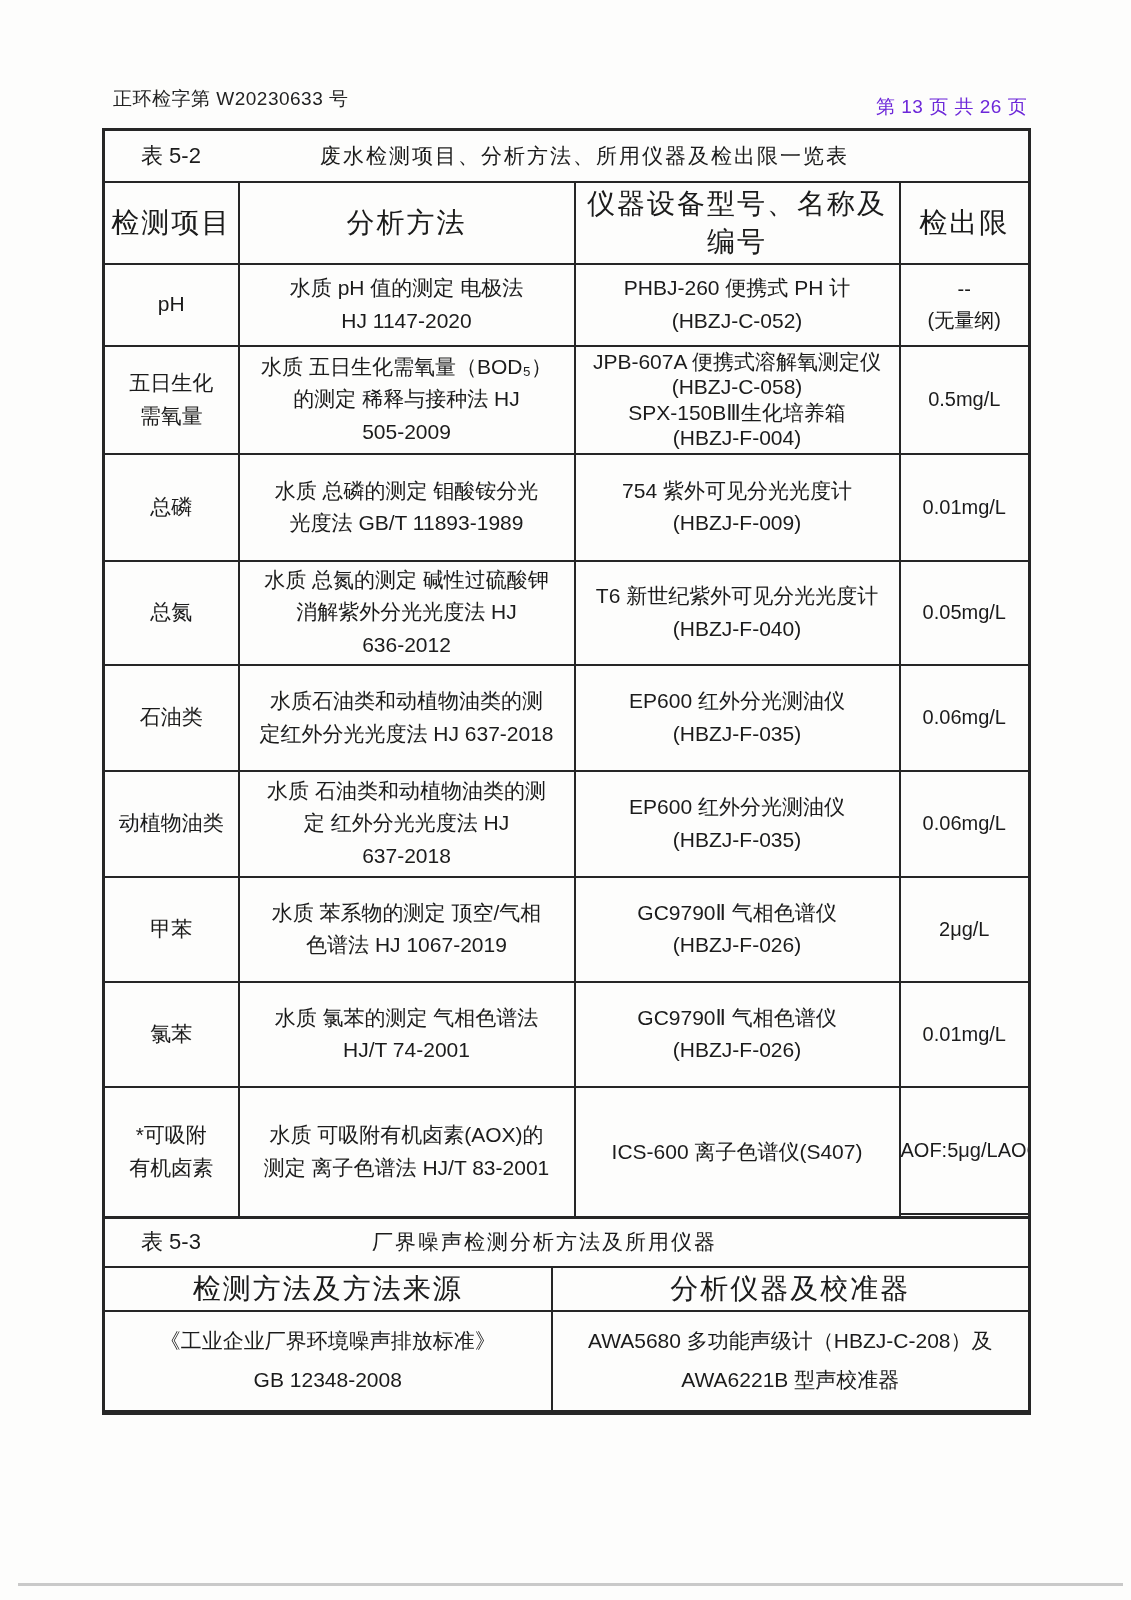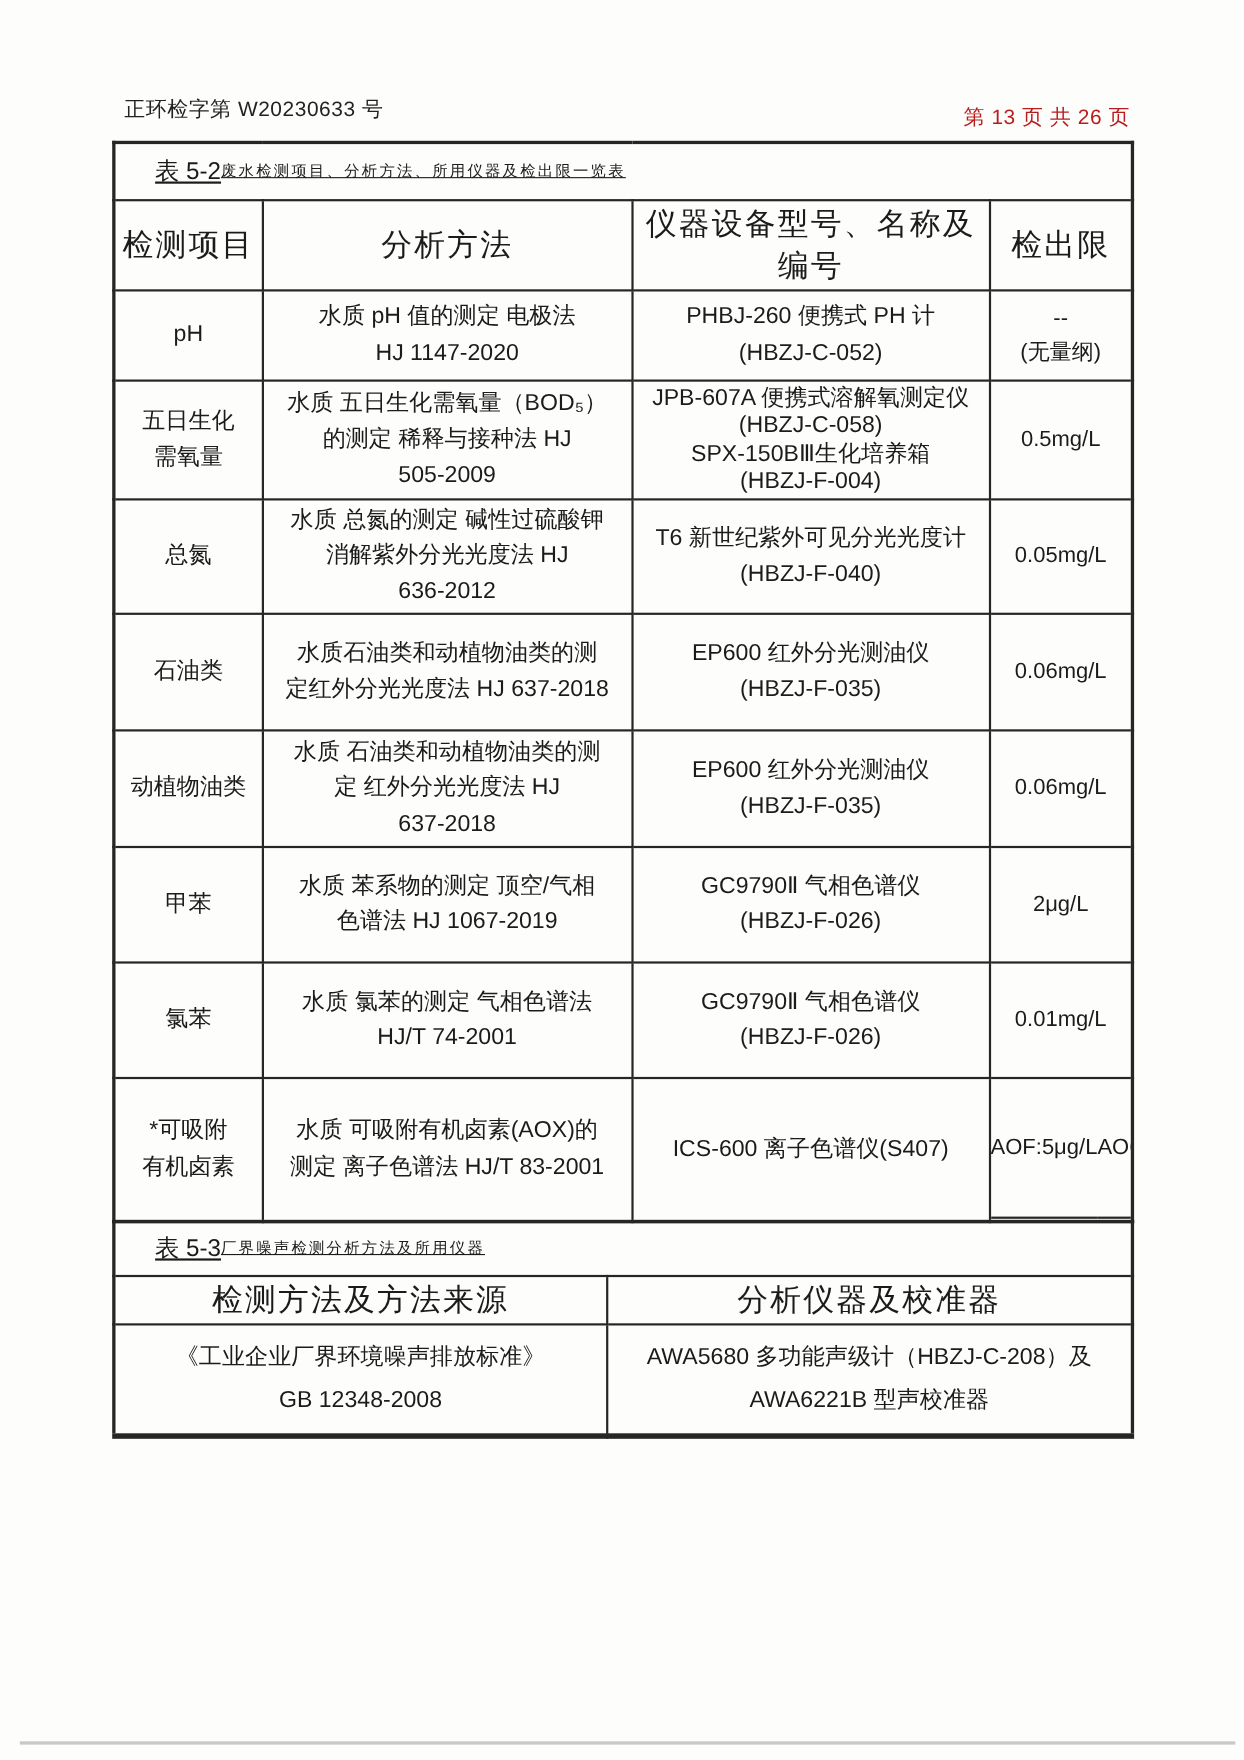--- a/index.html
+++ b/index.html
@@ -20,21 +20,21 @@
     font-size: 19px;
     letter-spacing: 0.5px;
     color: #222;
   }
   .page-indicator {
     position: absolute;
     left: 876px;
     top: 94px;
     font-size: 19px;
     letter-spacing: 0.5px;
-    color: #b91c1c;
+    color: #6d28d9;
   }
   .tablewrap {
     position: absolute;
     left: 102px;
     top: 128px;
     width: 926px;
   }
   table {
     border-collapse: collapse;
     table-layout: fixed;
@@ -46,24 +46,24 @@
   td {
     text-align: center;
     vertical-align: middle;
     font-size: 21px;
     padding: 2px 5px;
     overflow: hidden;
   }
   .cell-text { white-space: pre-line; line-height: 1.55; }
   .tight .cell-text { line-height: 1.22; }
   .roomy .cell-text { line-height: 1.85; }
-  .title-row td { padding: 0 0 0 36px; text-decoration: underline; }
+  .title-row td { padding: 0 0 0 36px; }
   .title-flex { display: flex; align-items: center; width: 100%; }
   .table-label { font-size: 22px; white-space: nowrap; }
-  .table-title { flex: 1; text-align: left; font-size: 14px; letter-spacing: 2px; padding-right: 60px; }
+  .table-title { flex: 1; text-align: center; font-size: 21px; letter-spacing: 2px; padding-right: 60px; }
   #t53 .table-title { padding-right: 140px; }
   .col-header { font-size: 28px; letter-spacing: 2px; }
   .limit-cell { font-size: 20px; }
   .sub-limits { display: flex; flex-direction: row; height: 127px; }
   .sub-limit {
     flex: 1;
     display: flex;
     align-items: center;
     justify-content: center;
     border-bottom: 2px solid #262626;
@@ -148,20 +148,36 @@
               <div class="cell-text">JPB-607A 便携式溶解氧测定仪
 (HBZJ-C-058)
 SPX-150BⅢ生化培养箱
 (HBZJ-F-004)</div>
             </td>
         <td class="limit-cell">
               <div class="cell-text">0.5mg/L</div>
             </td>
       </tr>
 
+      <tr style="height:107px">
+        <td>
+              <div class="cell-text">总磷</div>
+            </td>
+        <td>
+              <div class="cell-text">水质  总磷的测定  钼酸铵分光
+光度法  GB/T 11893-1989</div>
+            </td>
+        <td>
+              <div class="cell-text">754 紫外可见分光光度计
+(HBZJ-F-009)</div>
+            </td>
+        <td class="limit-cell">
+              <div class="cell-text">0.01mg/L</div>
+            </td>
+      </tr>
 
       <tr style="height:103px">
         <td>
               <div class="cell-text">总氮</div>
             </td>
         <td>
               <div class="cell-text">水质  总氮的测定  碱性过硫酸钾
 消解紫外分光光度法  HJ
 636-2012</div>
             </td>

